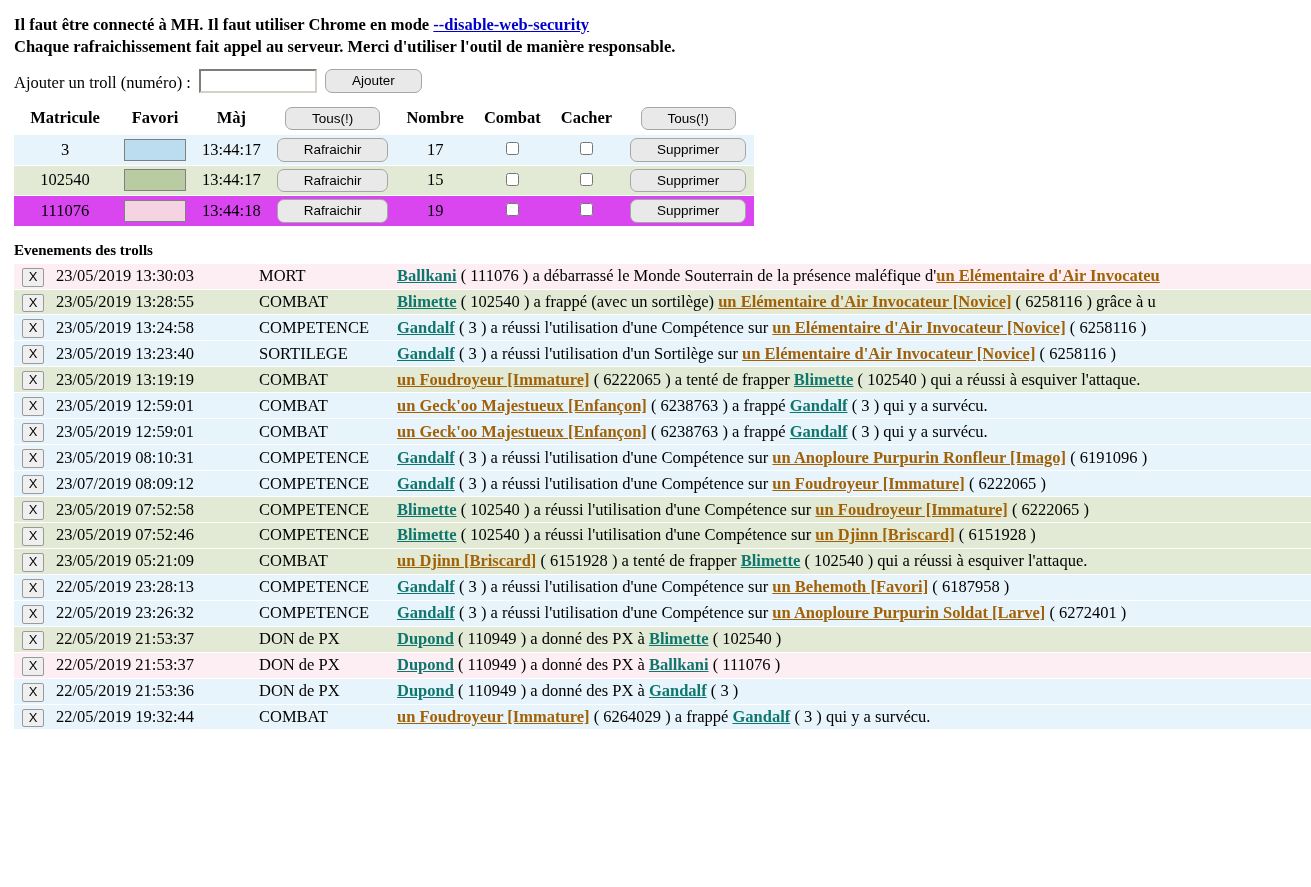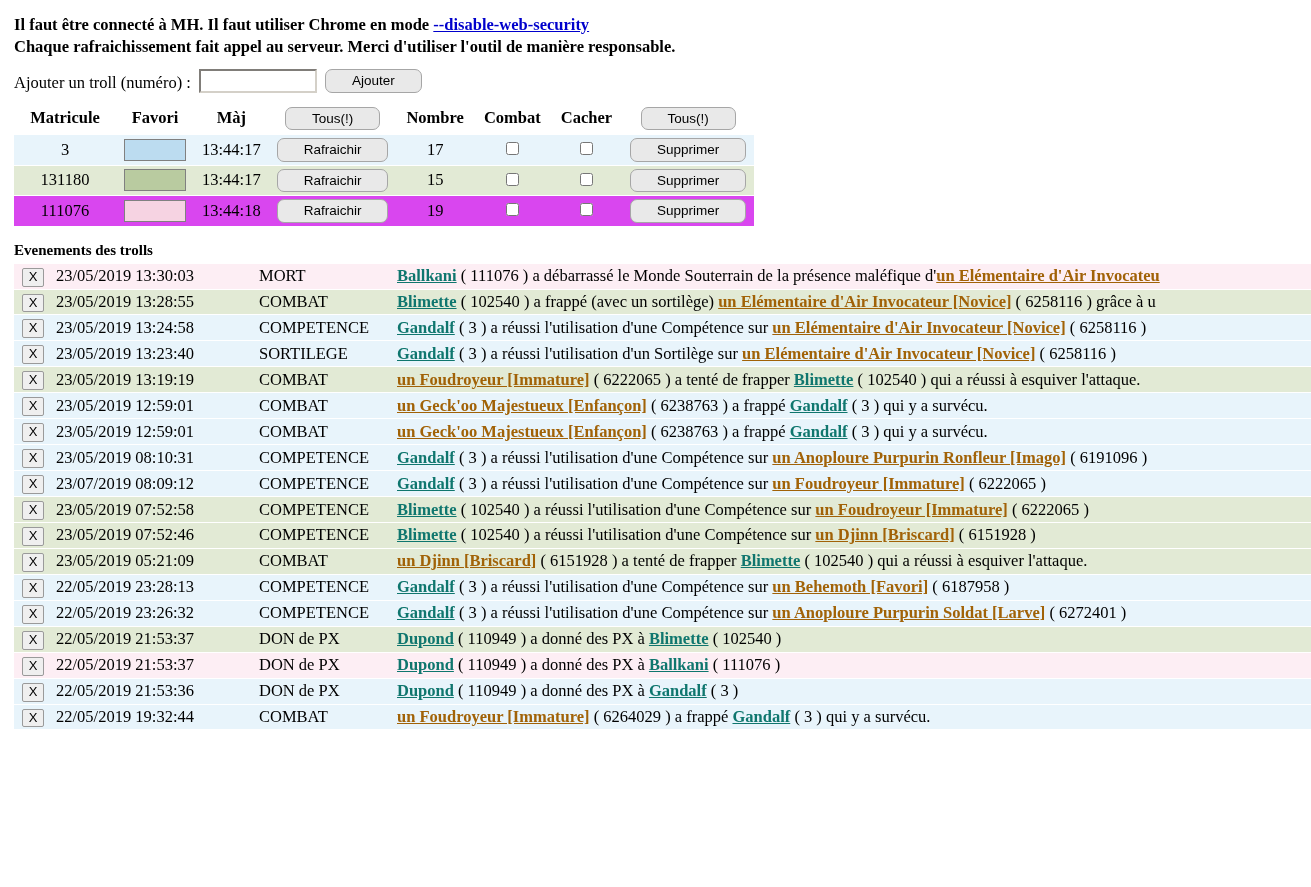--- a/index.html
+++ b/index.html
@@ -161,21 +161,21 @@
           <td class="num">3</td>
           <td><span class="swatch" style="background: rgb(188, 220, 240);"></span></td>
           <td class="maj">13:44:17</td>
           <td><button>Rafraichir</button></td>
           <td class="count">17</td>
           <td><input type="checkbox" style=""></td>
           <td><input type="checkbox" style=""></td>
           <td><button>Supprimer</button></td>
         </tr>
         <tr style="background: rgb(226, 234, 213);">
-          <td class="num">131180</td>
+          <td class="num">102540</td>
           <td><span class="swatch" style="background: rgb(185, 203, 160);"></span></td>
           <td class="maj">13:44:17</td>
           <td><button>Rafraichir</button></td>
           <td class="count">15</td>
           <td><input type="checkbox" style=""></td>
           <td><input type="checkbox" style=""></td>
           <td><button>Supprimer</button></td>
         </tr>
         <tr style="background: #d946ef;">
           <td class="num">111076</td>

